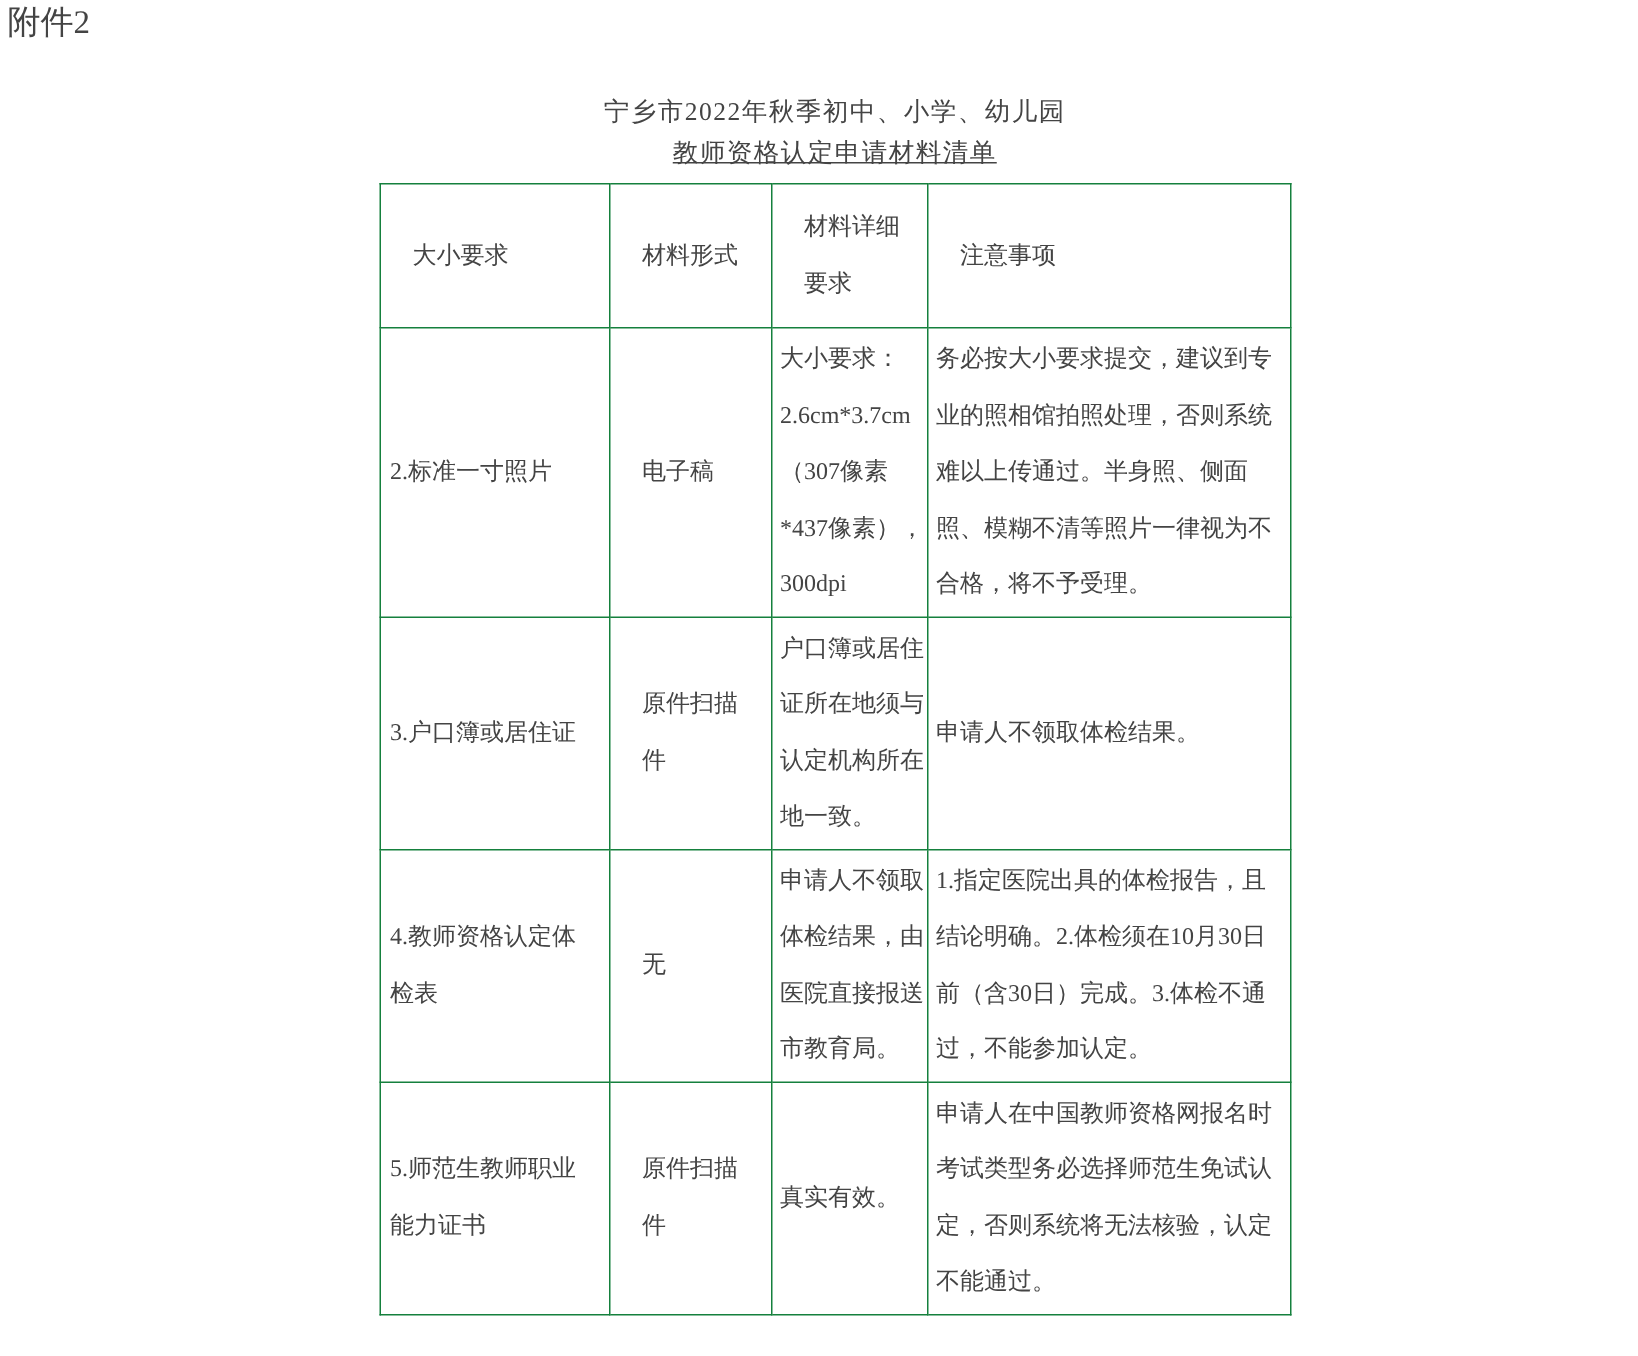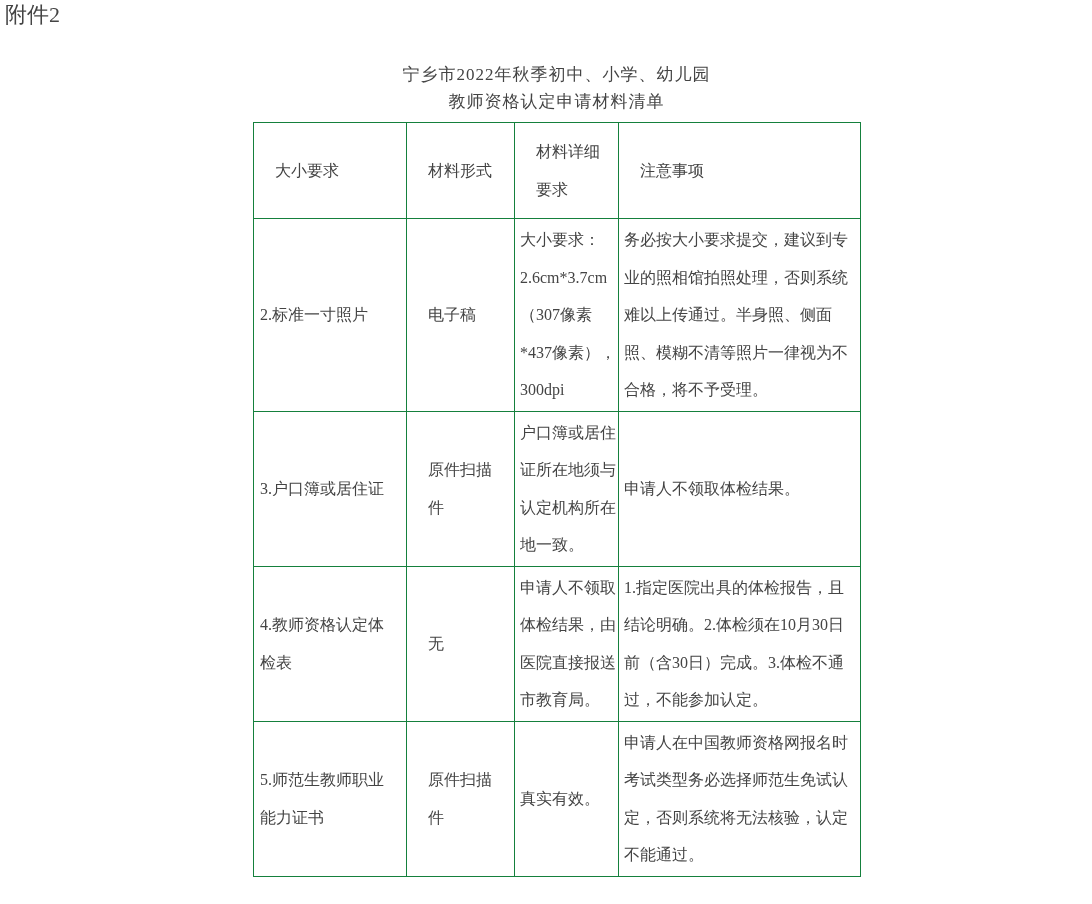--- a/index.html
+++ b/index.html
@@ -25,21 +25,21 @@
   .doc-title {
     position: absolute;
     left: 253px;
     width: 607px;
     text-align: center;
     font-size: 17px;
     line-height: 22px;
     letter-spacing: 1px;
   }
   .doc-title.line1 { top: 32px; margin-top: 32px; }
-  .doc-title.line2 { top: 91px; }
+  .doc-title.line2 { top: 91px; text-decoration: underline; }
 
   table.materials {
     position: absolute;
     left: 253px;
     top: 122px;
     width: 607px;
     border-collapse: collapse;
     table-layout: fixed;
   }
   table.materials col.c1 { width: 153px; }

